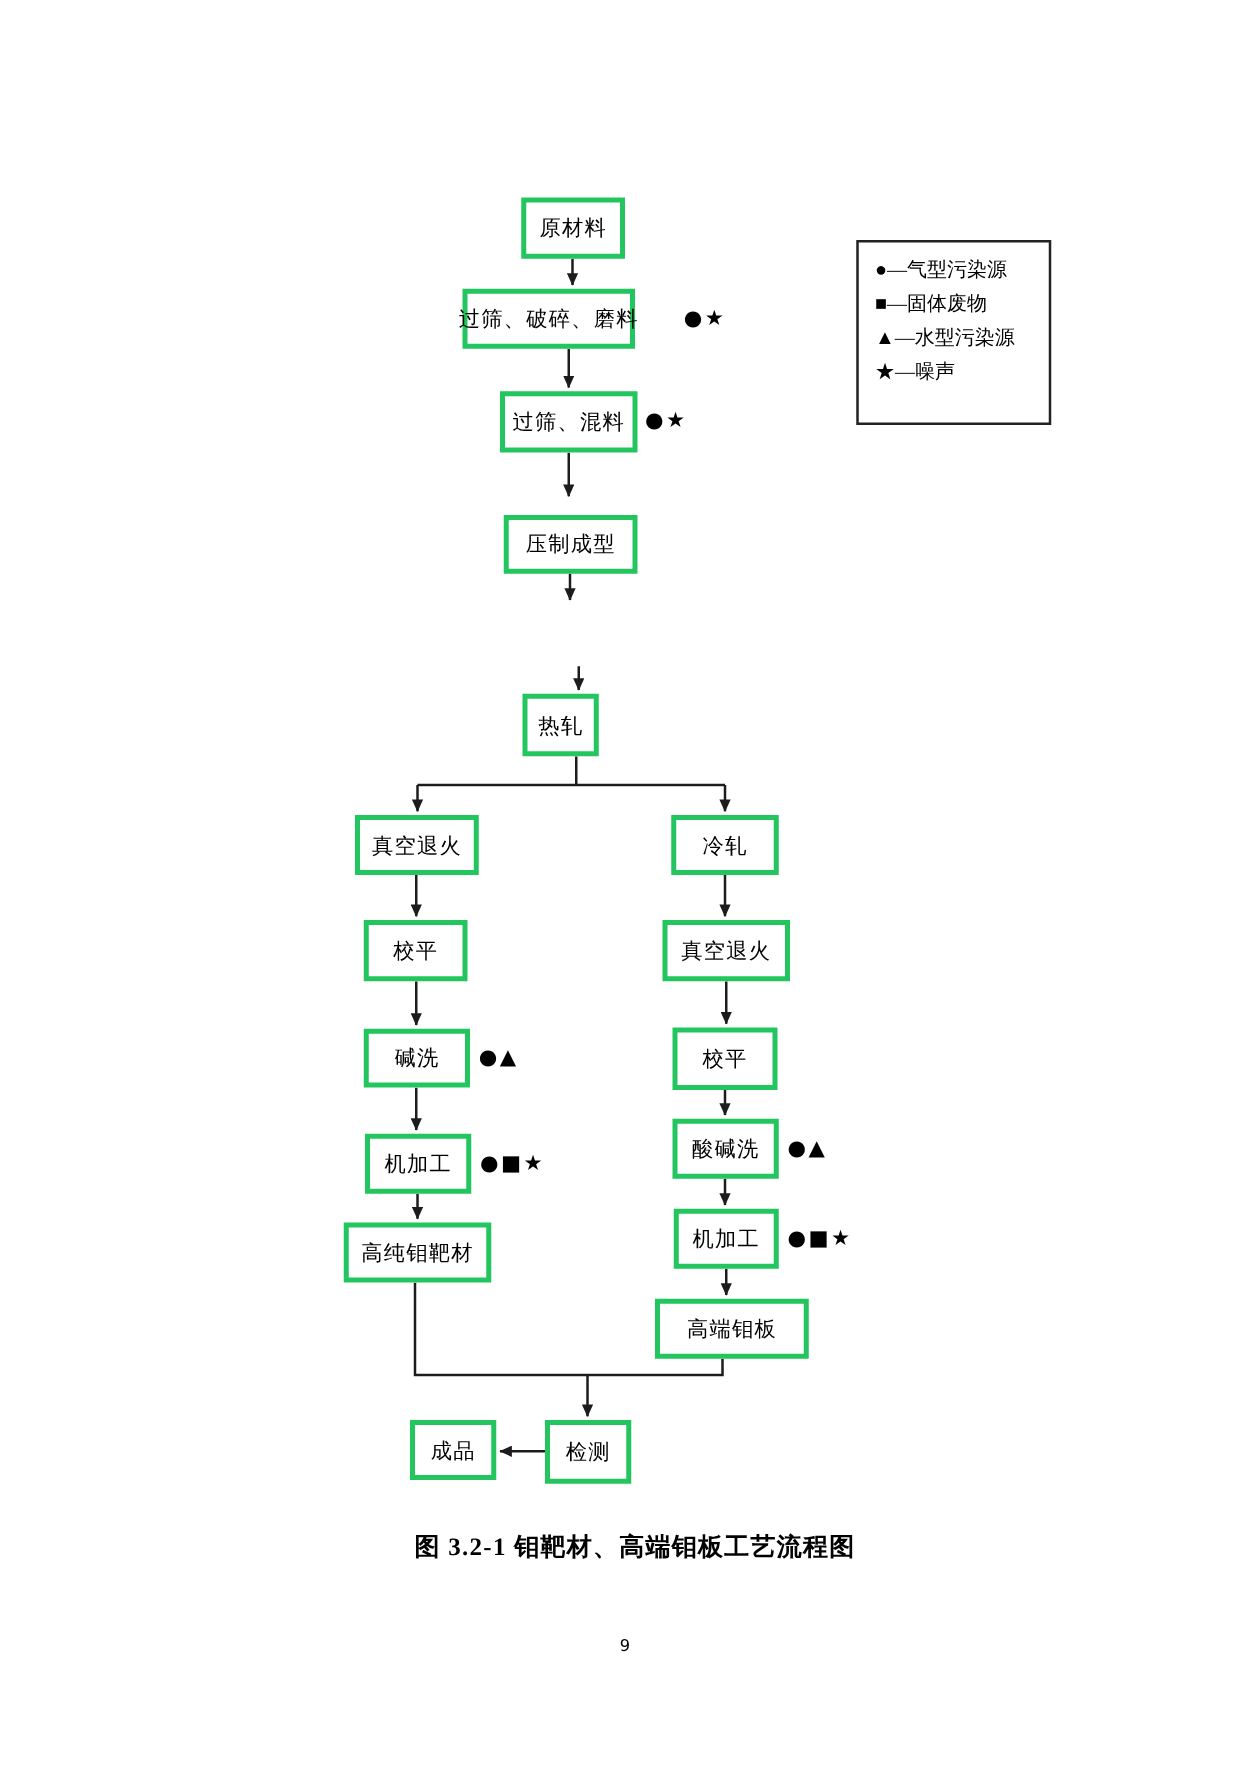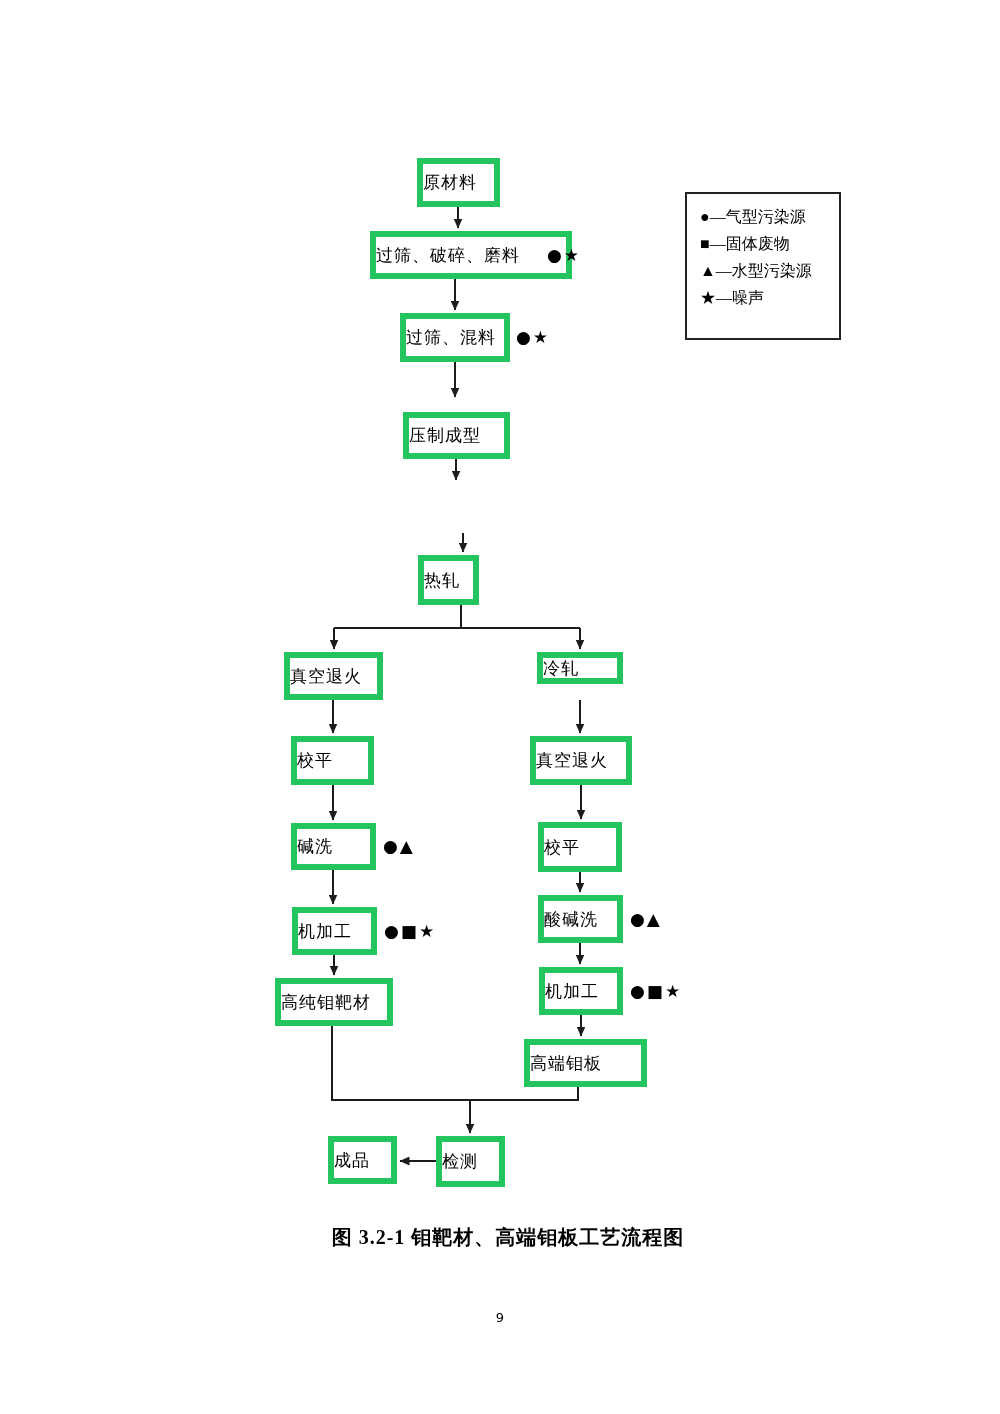--- a/index.html
+++ b/index.html
@@ -19,23 +19,23 @@
   .connectors {
     position: absolute; left: 0; top: 0;
     width: 1000px; height: 1414px;
     pointer-events: none;
   }
   .connectors line, .connectors polyline {
     stroke: #1c1c1c; stroke-width: 2; fill: none;
   }
   .node {
     position: absolute;
-    border: 6px solid #22c55e;
+    border: 4px solid #22c55e;
     background: #ffffff;
-    display: flex; align-items: center; 
+    display: flex; align-items: center; justify-content: center;
     font-size: 17px;
     letter-spacing: 1px;
     white-space: nowrap;
   }
   .marks {
     position: absolute;
     transform: translateY(-54%);
     font-family: "DejaVu Sans", "Liberation Sans", sans-serif;
     font-size: 17px;
     letter-spacing: 2px;
@@ -102,36 +102,36 @@
     <line x1="580" y1="943" x2="580" y2="964" marker-end="url(#arw)"></line>
     <line x1="581" y1="1015" x2="581" y2="1036" marker-end="url(#arw)"></line>
     <polyline points="332,1026 332,1100 578,1100 578,1087"></polyline>
     <line x1="470" y1="1100" x2="470" y2="1133" marker-end="url(#arw)"></line>
     <line x1="436" y1="1161" x2="400" y2="1161" marker-end="url(#arw)"></line>
   </svg>
 
   <div class="node" style="left:417px;top:158px;width:83px;height:49px">
       <span>原材料</span>
     </div>
-  <div class="node" style="left:370px;top:231px;width:202px;height:48px">
+  <div class="node" style="left:370px;top:231px;width:138px;height:48px">
       <span>过筛、破碎、磨料</span>
     </div>
   <div class="node" style="left:400px;top:313px;width:110px;height:49px">
       <span>过筛、混料</span>
     </div>
   <div class="node" style="left:403px;top:412px;width:107px;height:47px">
       <span>压制成型</span>
     </div>
   <div class="node" style="left:418px;top:555px;width:61px;height:50px">
       <span>热轧</span>
     </div>
   <div class="node" style="left:284px;top:652px;width:99px;height:48px">
       <span>真空退火</span>
     </div>
-  <div class="node" style="left:537px;top:652px;width:86px;height:32px">
+  <div class="node" style="left:537px;top:652px;width:86px;height:48px">
       <span>冷轧</span>
     </div>
   <div class="node" style="left:291px;top:736px;width:83px;height:49px">
       <span>校平</span>
     </div>
   <div class="node" style="left:530px;top:736px;width:102px;height:49px">
       <span>真空退火</span>
     </div>
   <div class="node" style="left:291px;top:823px;width:85px;height:47px">
       <span>碱洗</span>

